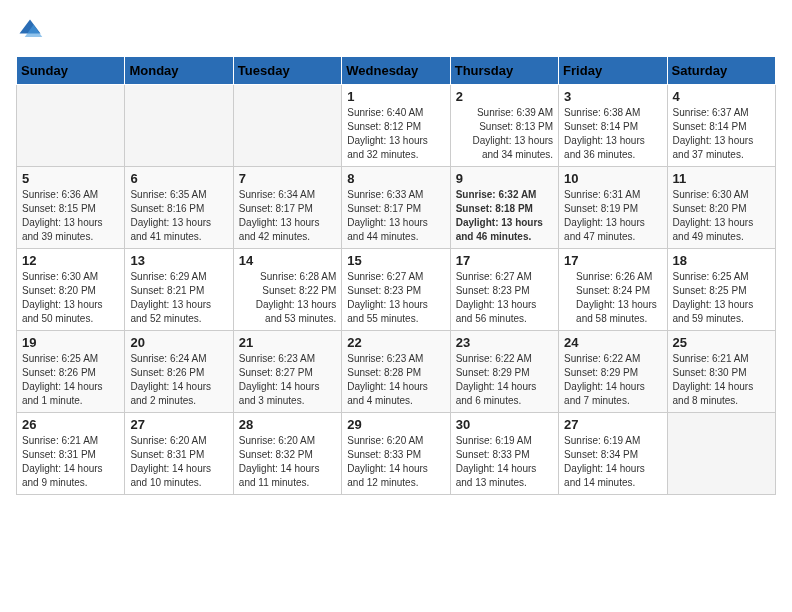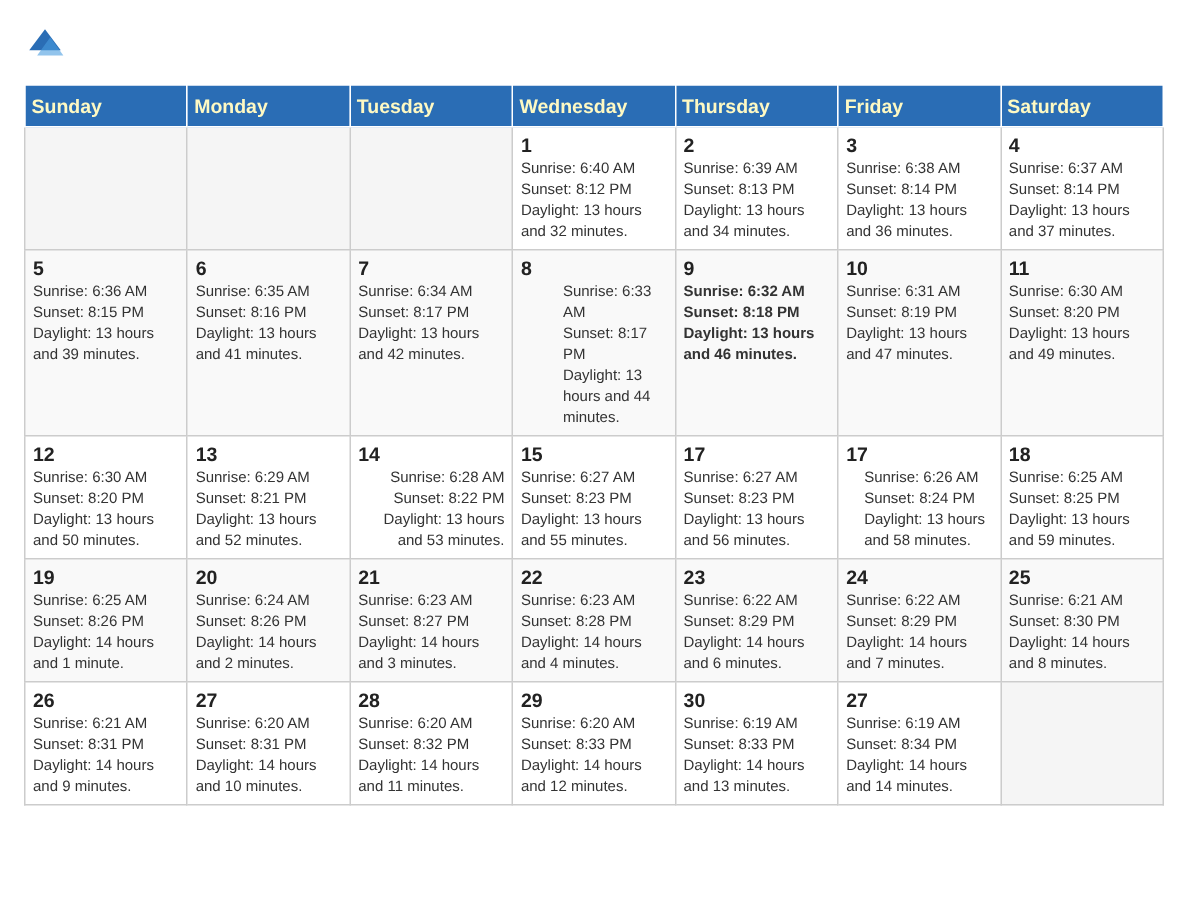--- a/index.html
+++ b/index.html
@@ -45,21 +45,21 @@
       font-size: 14px;
       color: #555;
     }
     table {
       width: 100%;
       border-collapse: collapse;
       font-size: 11px;
     }
     thead tr th {
       background-color: #2a6db5;
-      color: #fef9c3;
+      color: #000000;
       padding: 6px 4px;
       text-align: left;
       font-size: 13px;
       font-weight: bold;
       border: 1px solid #fff;
     }
     tbody tr td {
       border: 1px solid #ccc;
       vertical-align: top;
       padding: 4px 5px;
@@ -124,21 +124,21 @@
         <td class="empty-cell"></td>
         <td class="empty-cell"></td>
         <td>
           <span class="day-number">1</span>
           <div class="day-info" style="white-space: pre-line;">Sunrise: 6:40 AM
 Sunset: 8:12 PM
 Daylight: 13 hours and 32 minutes.</div>
         </td>
         <td>
           <span class="day-number">2</span>
-          <div class="day-info" style="white-space: pre-line;">Sunrise: 6:39 AM
+          <div class="day-info" style="white-space: pre-line; text-align: right;">Sunrise: 6:39 AM
 Sunset: 8:13 PM
 Daylight: 13 hours and 34 minutes.</div>
         </td>
         <td>
           <span class="day-number">3</span>
           <div class="day-info" style="white-space: pre-line;">Sunrise: 6:38 AM
 Sunset: 8:14 PM
 Daylight: 13 hours and 36 minutes.</div>
         </td>
         <td>
@@ -162,21 +162,21 @@
 Daylight: 13 hours and 41 minutes.</div>
         </td>
         <td>
           <span class="day-number">7</span>
           <div class="day-info" style="white-space: pre-line;">Sunrise: 6:34 AM
 Sunset: 8:17 PM
 Daylight: 13 hours and 42 minutes.</div>
         </td>
         <td>
           <span class="day-number">8</span>
-          <div class="day-info" style="white-space: pre-line; margin-left: 28px;">Sunrise: 6:33 AM
+          <div class="day-info" style="white-space: pre-line;">Sunrise: 6:33 AM
 Sunset: 8:17 PM
 Daylight: 13 hours and 44 minutes.</div>
         </td>
         <td>
           <span class="day-number">9</span>
           <div class="day-info" style="white-space: pre-line; font-weight: bold;">Sunrise: 6:32 AM
 Sunset: 8:18 PM
 Daylight: 13 hours and 46 minutes.</div>
         </td>
         <td>

